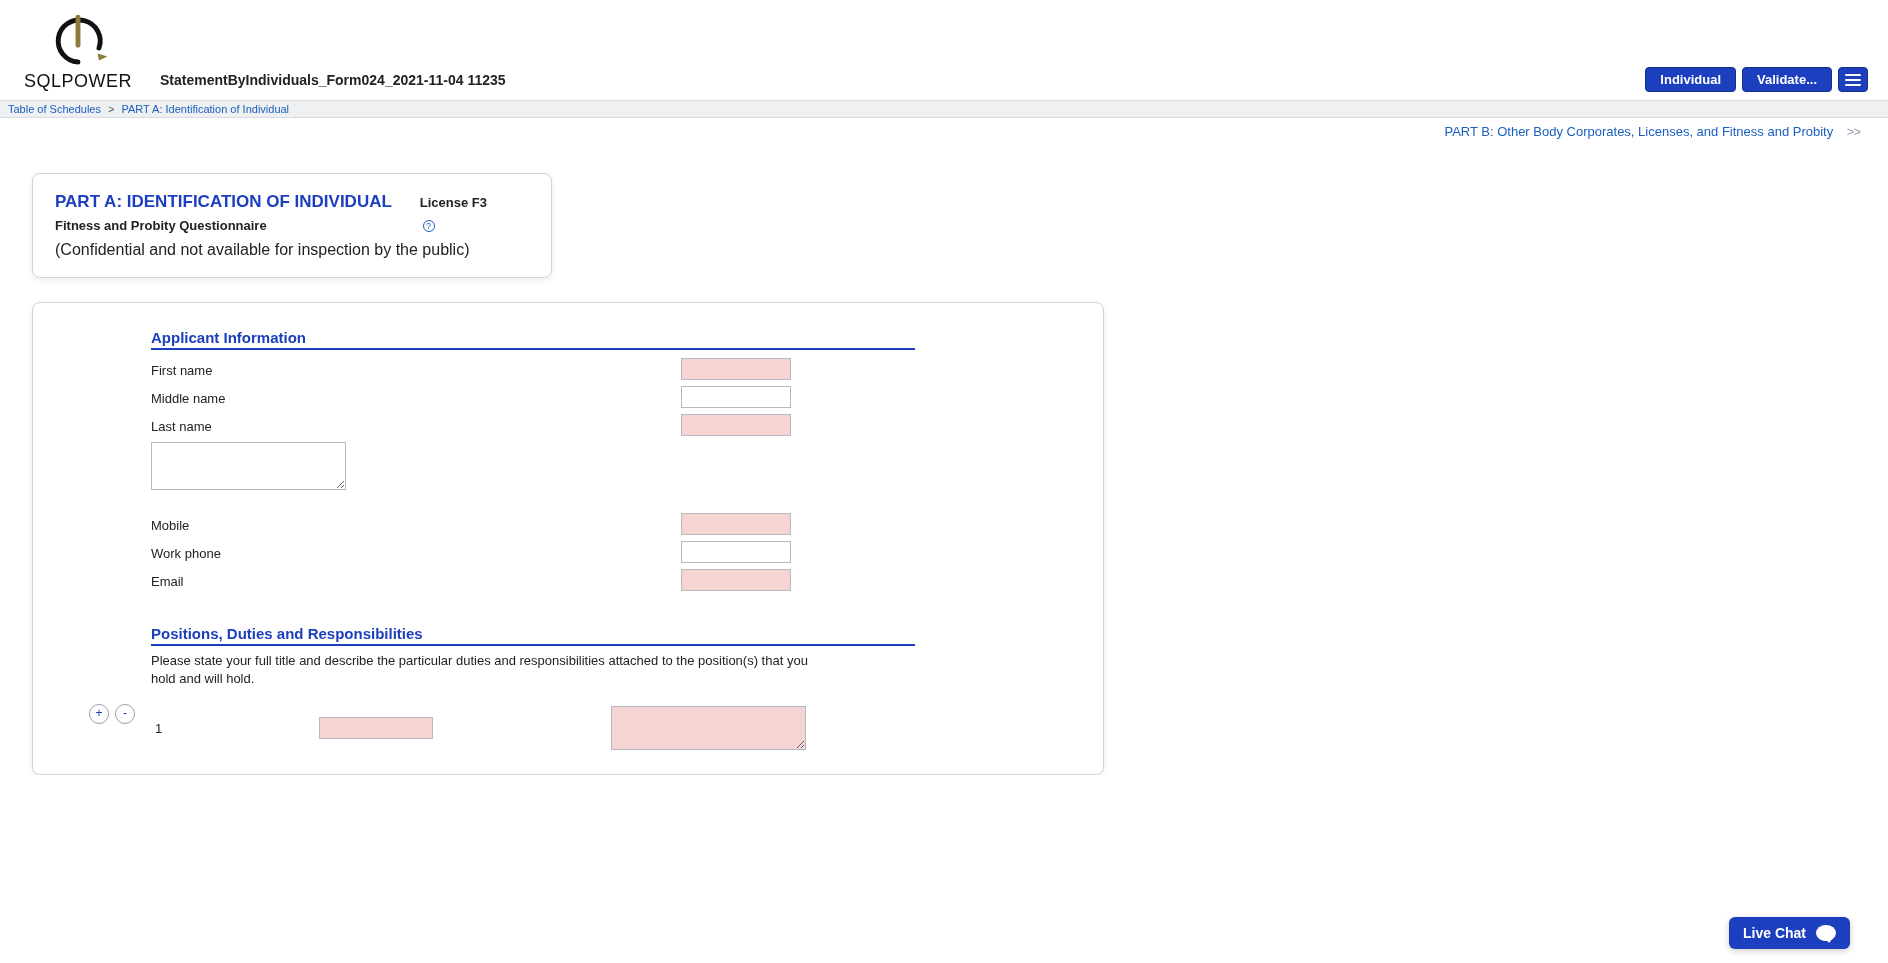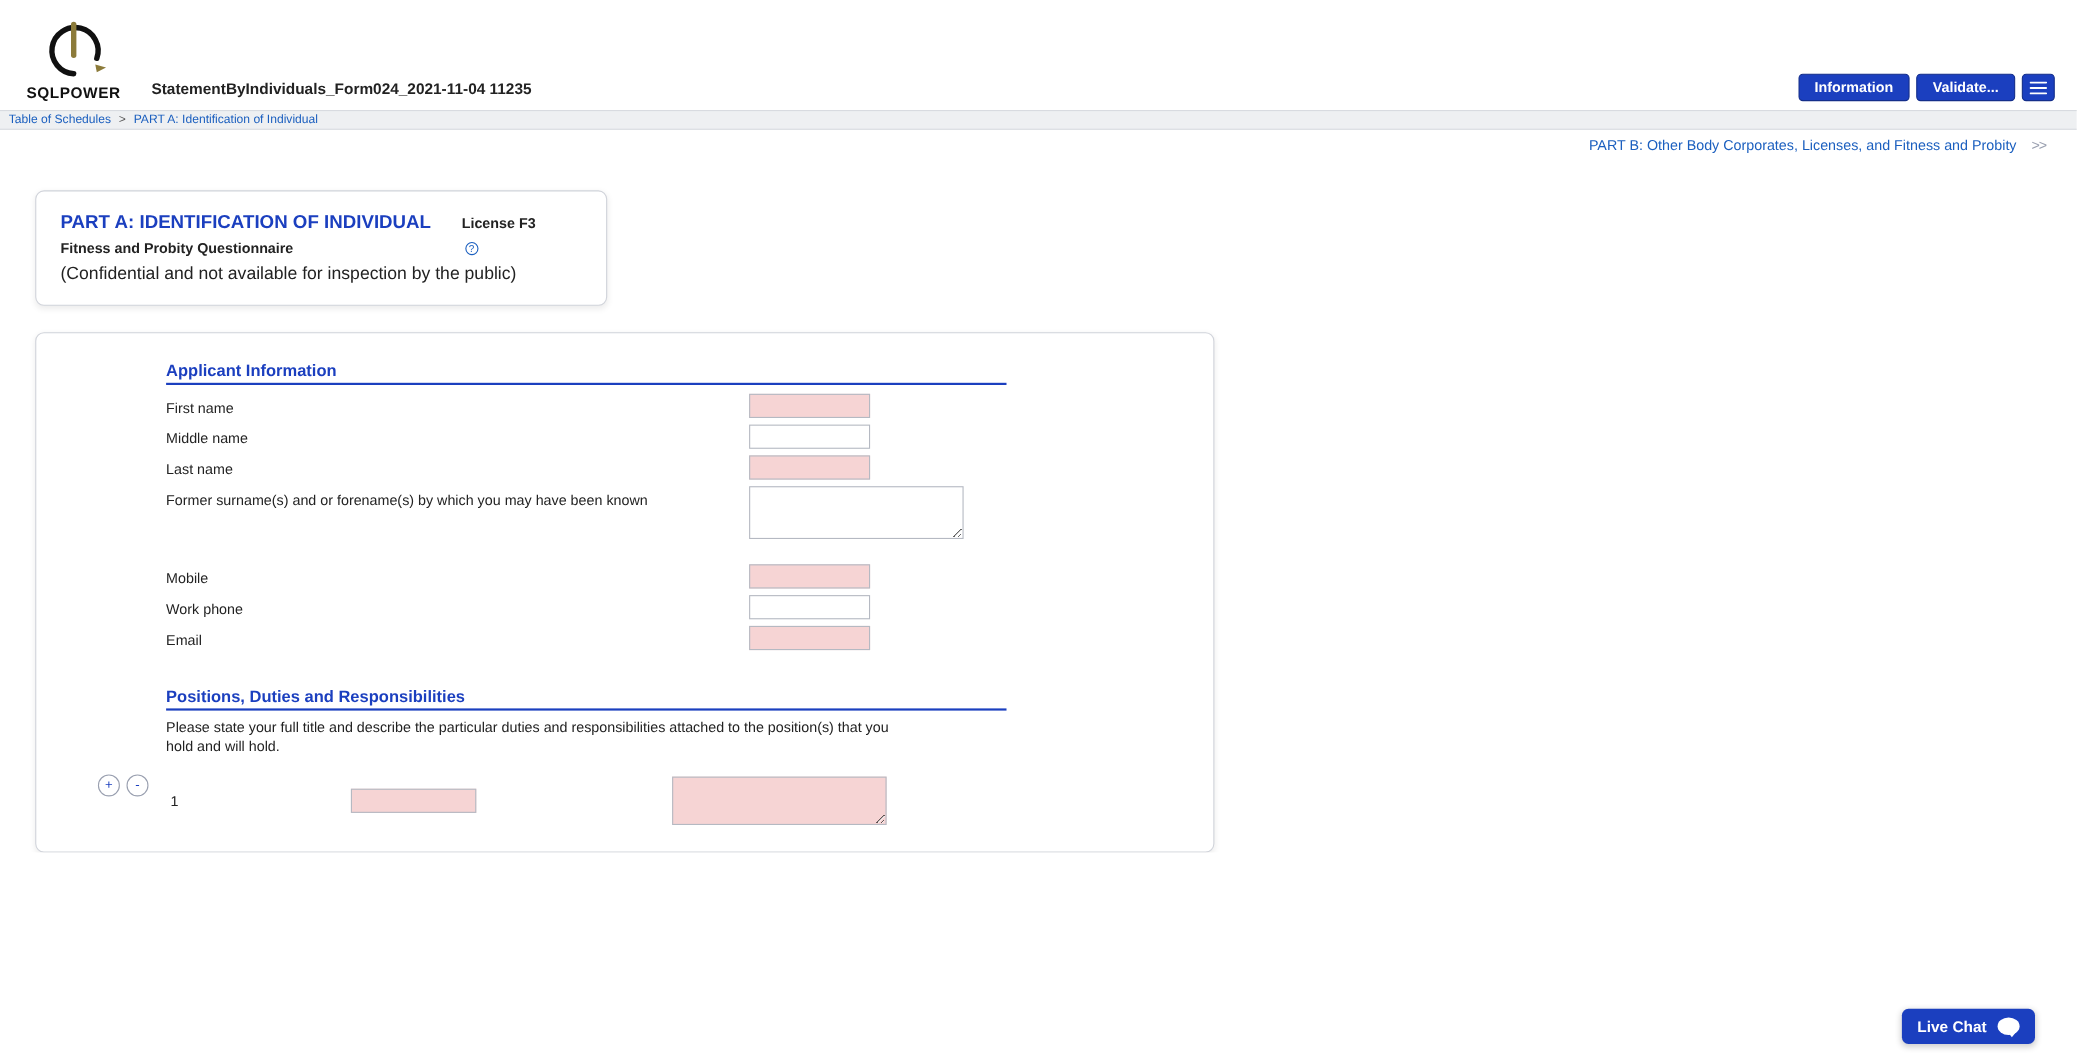--- a/index.html
+++ b/index.html
@@ -18,23 +18,23 @@
     height: 100px;
   }
   .logo-block {
     display: flex;
     flex-direction: column;
     align-items: center;
     margin-right: 28px;
   }
   .logo-svg { width: 72px; height: 56px; }
   .logo-text {
-    font-size: 14px;
+    font-size: 18px;
     letter-spacing: 0.5px;
-    font-weight: 700;
+    font-weight: 400;
     margin-top: 2px;
     color: #111;
   }
   .form-title {
     font-size: 14px;
     font-weight: 700;
     color: #222;
     padding-bottom: 4px;
   }
   .header-buttons {
@@ -278,21 +278,21 @@
   <div class="logo-block">
     <svg class="logo-svg" viewBox="0 0 100 80">
       <path d="M50 70 A30 30 0 1 1 80 50" fill="none" stroke="#111" stroke-width="7" stroke-linecap="round"></path>
       <line x1="50" y1="6" x2="50" y2="46" stroke="#8c7b3a" stroke-width="7" stroke-linecap="round"></line>
       <path d="M78 58 L92 62 L80 68 Z" fill="#8c7b3a"></path>
     </svg>
     <div class="logo-text">SQLPOWER</div>
   </div>
   <div class="form-title">StatementByIndividuals_Form024_2021-11-04 11235</div>
   <div class="header-buttons">
-    <button class="btn">Information</button>
+    <button class="btn">Individual</button>
     <button class="btn">Validate...</button>
     <button class="btn btn-menu">
       <svg width="16" height="12" viewBox="0 0 16 12">
         <line x1="1" y1="1" x2="15" y2="1" stroke="#fff" stroke-width="2" stroke-linecap="round"></line>
         <line x1="1" y1="6" x2="15" y2="6" stroke="#fff" stroke-width="2" stroke-linecap="round"></line>
         <line x1="1" y1="11" x2="15" y2="11" stroke="#fff" stroke-width="2" stroke-linecap="round"></line>
       </svg>
     </button>
   </div>
 </div>
@@ -330,21 +330,20 @@
   </div>
   <div class="field-row">
     <div class="field-label">Middle name</div>
     <div class="field-input-cell"><input class="text-input" value="" style=""></div>
   </div>
   <div class="field-row">
     <div class="field-label">Last name</div>
     <div class="field-input-cell"><input class="text-input req" value="" style=""></div>
   </div>
   <div class="field-row">
-    <div class="field-label">Former surname(s) and or forename(s) by which you may have been known</div>
     <div class="field-input-cell"><textarea class="ta" style=""></textarea></div>
   </div>
 
   <div class="spacer"></div>
 
   <div class="field-row">
     <div class="field-label">Mobile</div>
     <div class="field-input-cell"><input class="text-input req" value="" style=""></div>
   </div>
   <div class="field-row">

